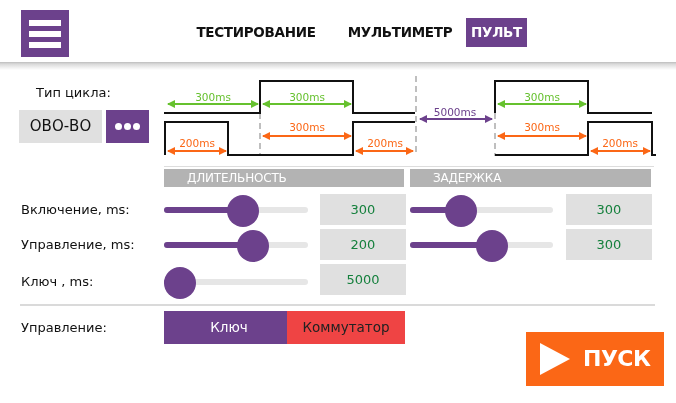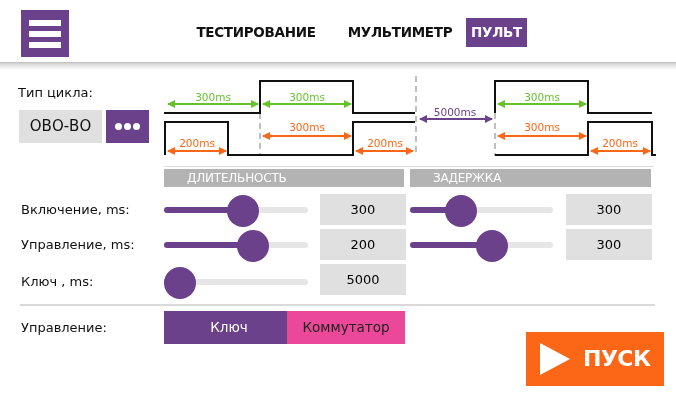--- a/index.html
+++ b/index.html
@@ -26,21 +26,21 @@
   #cycle-more-btn .dot { position: absolute; top: 13px; width: 7px; height: 7px; border-radius: 50%; background: #fff; }
   
   .section-header { position: absolute; top: 169px; height: 18px; line-height: 18px; background: #b3b3b3; color: #fff;
     font-size: 12px; padding-left: 23px; box-sizing: border-box; letter-spacing: -0.2px; }
   
   .slider { position: absolute; height: 30px; cursor: pointer; }
   .slider .track { position: absolute; left: 0; right: 0; top: 12px; height: 6px; border-radius: 3px; background: #e6e6e6; }
   .slider .fill { position: absolute; left: 0; top: 12px; height: 6px; border-radius: 3px; background: #6c418c; }
   .slider .thumb { position: absolute; top: 0; width: 32px; height: 32px; margin-left: -16px; border-radius: 50%; background: #6c418c; }
   .value-box { position: absolute; width: 86px; height: 31px; background: #e0e0e0; line-height: 31px; text-align: center;
-    font-size: 13px; color: #000000; }
+    font-size: 13px; color: #15803d; }
   #divider { left: 20px; top: 304px; width: 635px; height: 2px; background: #dadada; }
   .ctrl-btn { position: absolute; top: 311px; height: 33px; line-height: 33px; text-align: center; font-size: 13.5px; cursor: pointer; }
   #start-btn { left: 526px; top: 332px; width: 138px; height: 54px; background: #fb6716; cursor: pointer; }
   #start-btn .tri { position: absolute; left: 14px; top: 11px; width: 0; height: 0;
     border-top: 16px solid transparent; border-bottom: 16px solid transparent; border-left: 30px solid #fff; }
   #start-btn .txt { position: absolute; left: 57px; top: 0; height: 54px; line-height: 54px; color: #fff; font-weight: bold;
     font-size: 22px; letter-spacing: -0.5px; }
   #diagram { position: absolute; left: 160px; top: 74px; }
   #diagram-base { left: 164px; top: 166px; width: 490px; height: 1px; background: #ddd; }
 </style>
@@ -54,21 +54,21 @@
       <div class="bar" style="top:21px"></div>
       <div class="bar" style="top:32px"></div>
     </div>
   </div>
   <div class="nav-tab" style="left:192px;width:128px">ТЕСТИРОВАНИЕ</div>
   <div class="nav-tab" style="left:342px;width:116px">МУЛЬТИМЕТР</div>
   <div class="nav-tab active" style="left:466px;width:61px">ПУЛЬТ</div>
 </div>
 <div id="header-shadow" class="abs"></div>
 
-<div class="label" style="left:18px;top:85px">Тип цикла:</div>
+<div class="label" style="left:36px;top:85px">Тип цикла:</div>
 <div id="cycle-type-btn" class="abs">ОВО-ВО</div>
 <div id="cycle-more-btn" class="abs">
   <div>
     <div class="dot" style="left:9px"></div>
     <div class="dot" style="left:18px"></div>
     <div class="dot" style="left:27px"></div>
   </div>
 </div>
 
 <svg id="diagram" width="510" height="92" viewBox="160 74 510 92">
@@ -154,18 +154,18 @@
   <div class="track"></div>
     <div class="fill" style="width: 16px;"></div>
     <div class="thumb" style="left: 16px;"></div>
 </div>
 <div class="value-box" style="left:320px;top:264px">5000</div>
 
 <div id="divider" class="abs"></div>
 
 <div class="label" style="left:21px;top:320px">Управление:</div>
 <div class="ctrl-btn" style="left:164px;width:130px;background:#6c418c;color:#fff">Ключ</div>
-<div class="ctrl-btn" style="left:287px;width:118px;background:#ec4899;color:#222">Коммутатор</div>
+<div class="ctrl-btn" style="left:287px;width:118px;background:#ef4444;color:#222">Коммутатор</div>
 
 <div id="start-btn" class="abs">
   <div class="tri"></div>
   <div class="txt">ПУСК</div>
 </div>
 
 </body></html>

